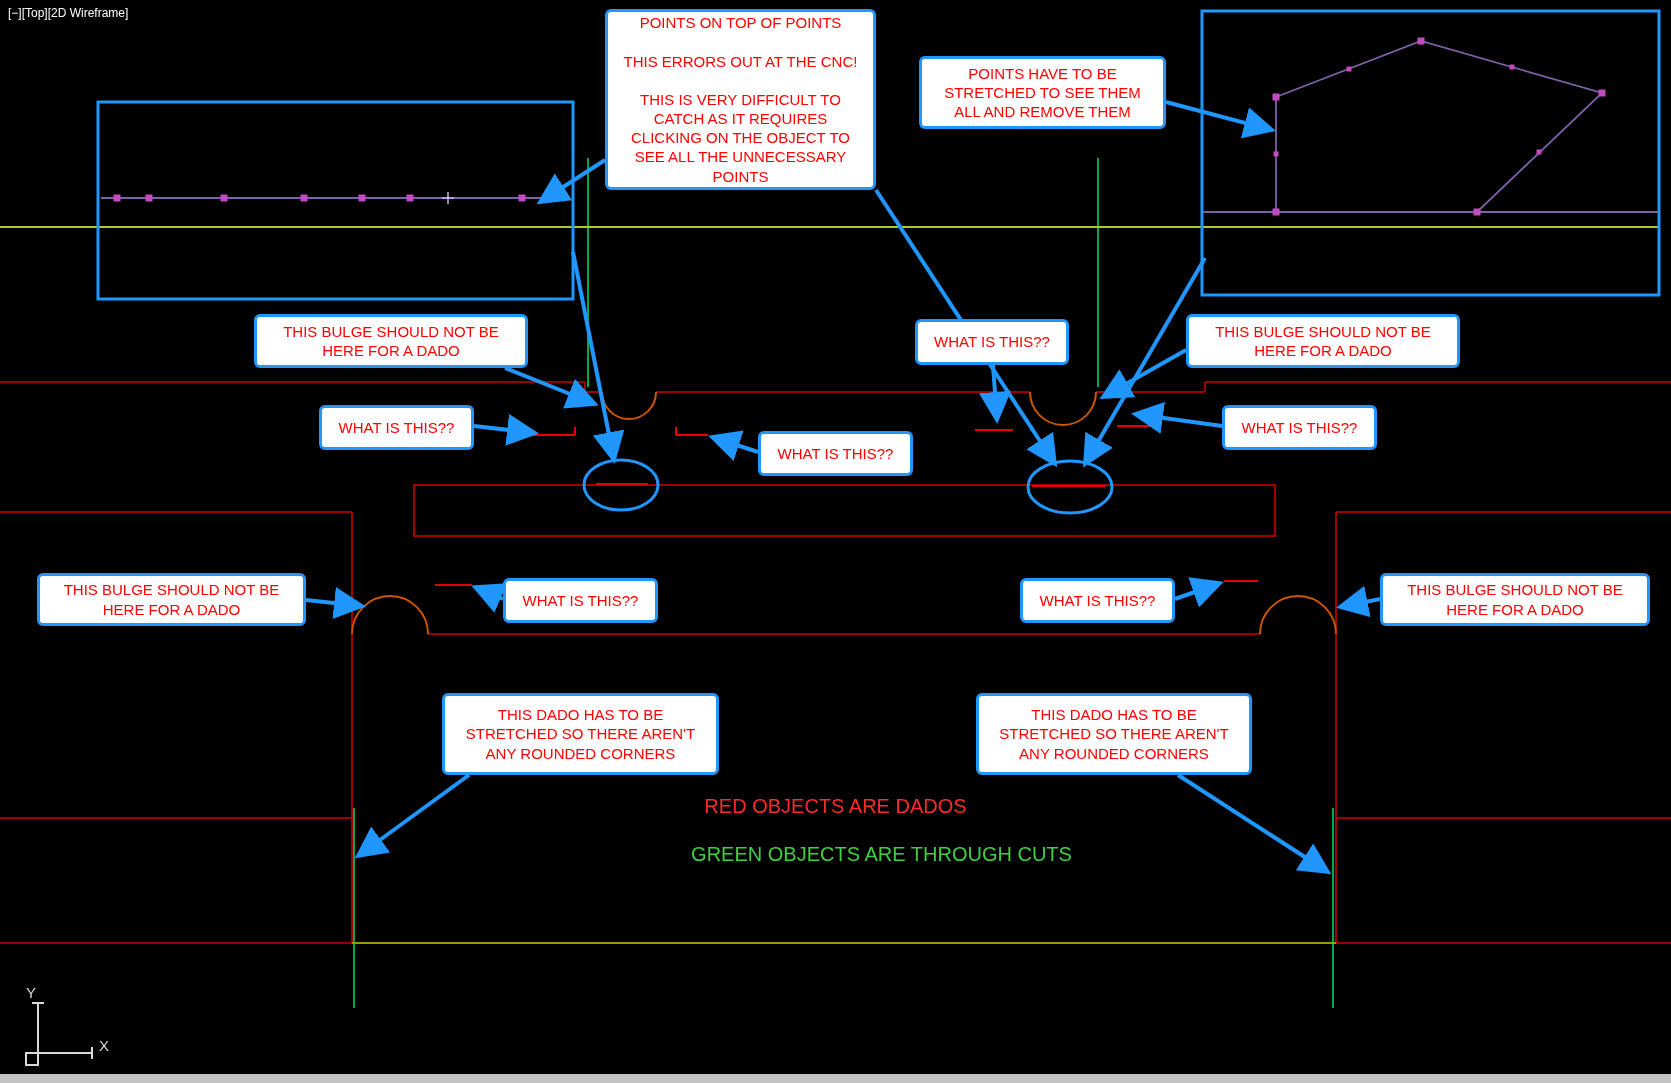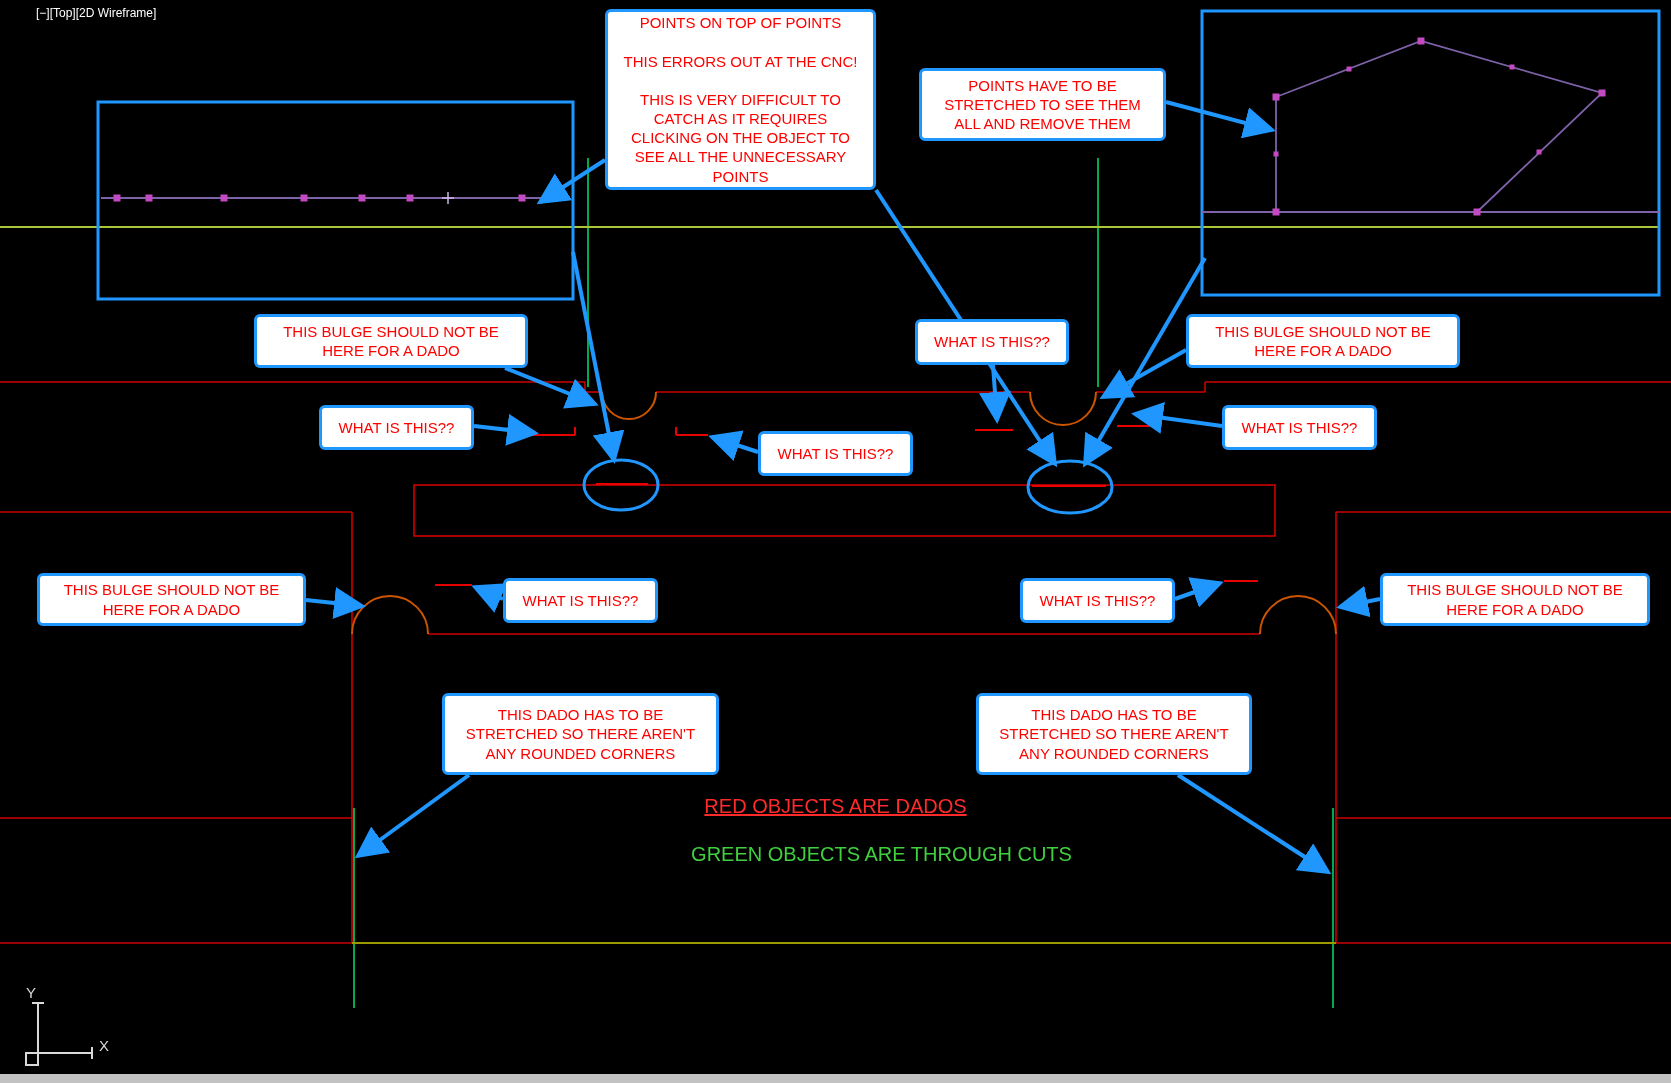--- a/index.html
+++ b/index.html
@@ -8,21 +8,21 @@
   .stage svg{position:absolute;left:0;top:0;}
   .callout{position:absolute;background:#ffffff;border:3px solid #1f97ff;border-radius:6px;
            color:#ff0000;font:15px/1.28 "Liberation Sans",sans-serif;text-align:center;
            display:flex;align-items:center;justify-content:center;white-space:pre-line;
            padding:3px 8px;box-sizing:border-box;}
   .legend{position:absolute;left:0;width:1671px;text-align:center;font:20px/1.25 "Liberation Sans",sans-serif;
           white-space:pre-line;}
   .legend.dados{color:#ff2a2a;}
   .legend.cuts{color:#3fcf3f;}
   .legend.note{color:#2b9fff;}
-  .vp-label{position:absolute;left:8px;top:6px;color:#ffffff;font:12px "Liberation Sans",sans-serif;cursor:default;margin-left:28px;}
+  .vp-label{position:absolute;left:8px;top:6px;color:#ffffff;font:12px "Liberation Sans",sans-serif;cursor:default;}
   .cmd-strip{position:absolute;left:0;top:1074px;width:1671px;height:9px;background:#c2c2c2;}
 </style>
 </head>
 <body>
 
 <div class="stage">
 
   <svg width="1671" height="1083" viewBox="0 0 1671 1083">
     <defs>
       <marker id="ah" markerWidth="8" markerHeight="8" refX="7" refY="4" orient="auto">
@@ -155,21 +155,21 @@
 
   <div class="callout" style="left:605px;top:9px;width:271px;height:181px;">POINTS ON TOP OF POINTS
 
 THIS ERRORS OUT AT THE CNC!
 
 THIS IS VERY DIFFICULT TO
 CATCH AS IT REQUIRES
 CLICKING ON THE OBJECT TO
 SEE ALL THE UNNECESSARY
 POINTS</div>
-  <div class="callout" style="left:919px;top:68px;width:247px;height:73px;">POINTS HAVE TO BE
+  <div class="callout" style="left:919px;top:56px;width:247px;height:73px;">POINTS HAVE TO BE
 STRETCHED TO SEE THEM
 ALL AND REMOVE THEM</div>
   <div class="callout" style="left:254px;top:314px;width:274px;height:54px;">THIS BULGE SHOULD NOT BE
 HERE FOR A DADO</div>
   <div class="callout" style="left:319px;top:405px;width:155px;height:45px;">WHAT IS THIS??</div>
   <div class="callout" style="left:758px;top:431px;width:155px;height:45px;">WHAT IS THIS??</div>
   <div class="callout" style="left:915px;top:319px;width:154px;height:46px;">WHAT IS THIS??</div>
   <div class="callout" style="left:1186px;top:314px;width:274px;height:54px;">THIS BULGE SHOULD NOT BE
 HERE FOR A DADO</div>
   <div class="callout" style="left:1222px;top:405px;width:155px;height:45px;">WHAT IS THIS??</div>
@@ -179,18 +179,18 @@
   <div class="callout" style="left:1020px;top:578px;width:155px;height:45px;">WHAT IS THIS??</div>
   <div class="callout" style="left:1380px;top:573px;width:270px;height:53px;">THIS BULGE SHOULD NOT BE
 HERE FOR A DADO</div>
   <div class="callout" style="left:442px;top:693px;width:277px;height:82px;">THIS DADO HAS TO BE
 STRETCHED SO THERE AREN'T
 ANY ROUNDED CORNERS</div>
   <div class="callout" style="left:976px;top:693px;width:276px;height:82px;">THIS DADO HAS TO BE
 STRETCHED SO THERE AREN'T
 ANY ROUNDED CORNERS</div>
 
-  <div class="legend dados" style="top:794px;text-decoration:underline;">RED OBJECTS ARE DADOS</div>
+  <div class="legend dados" style="top:794px;">RED OBJECTS ARE DADOS</div>
   <div class="legend cuts" style="top:842px;margin-left:46px;">GREEN OBJECTS ARE THROUGH CUTS</div>
 
   <div class="cmd-strip"></div>
 
 </div>
 
 </body></html>

